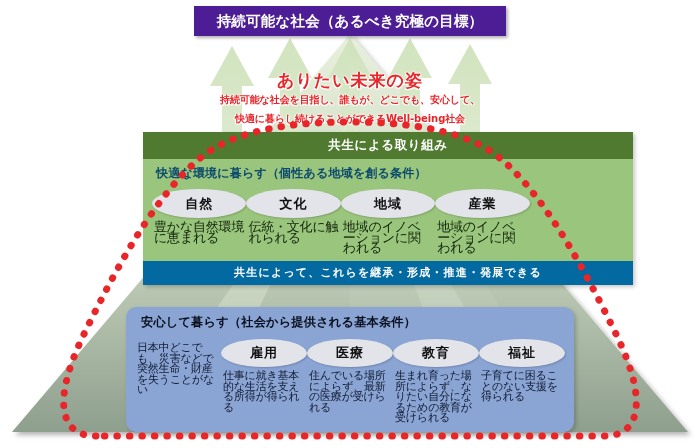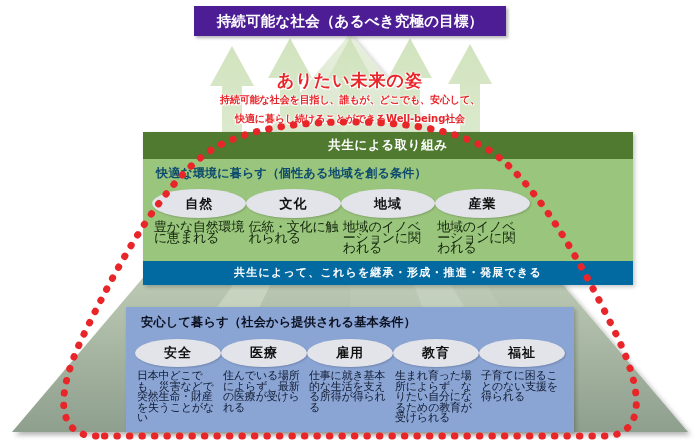--- a/index.html
+++ b/index.html
@@ -158,20 +158,21 @@
   .blue-block {
     position: absolute;
     left: 126px;
     top: 307px;
     width: 448px;
     background: #8aa4d4;
     z-index: 5;
     padding: 0 9px 8px;
     box-sizing: border-box;
     box-shadow: 2px 2px 4px rgba(0,0,0,0.22);
+    border-radius: 10px;
   }
   .blue-head {
     color: #0a1020;
     font-size: 12.2px;
     font-weight: bold;
     padding: 7px 2px 8px 6px;
     letter-spacing: 0.2px;
   }
   .blue-block .pill {
     background: #e2e4ea;
@@ -260,30 +261,29 @@
         </div>
       </div>
     </div>
     <div class="green-foot">共生によって、これらを継承・形成・推進・発展できる</div>
   </div>
 
   <div class="blue-block">
     <div class="blue-head">安心して暮らす（社会から提供される基本条件）</div>
     <div class="pill-row">
       <div class="pill-col">
-        <div class="pill">安全</div>
         <div class="pill-desc">日本中どこでも、災害などで突然生命・財産を失うことがない</div>
+      </div>
+      <div class="pill-col">
+        <div class="pill">雇用</div>
+        <div class="pill-desc">仕事に就き基本的な生活を支える所得が得られる</div>
       </div>
       <div class="pill-col">
         <div class="pill">医療</div>
         <div class="pill-desc">住んでいる場所によらず、最新の医療が受けられる</div>
-      </div>
-      <div class="pill-col">
-        <div class="pill">雇用</div>
-        <div class="pill-desc">仕事に就き基本的な生活を支える所得が得られる</div>
       </div>
       <div class="pill-col">
         <div class="pill">教育</div>
         <div class="pill-desc">生まれ育った場所によらず、なりたい自分になるための教育が受けられる</div>
       </div>
       <div class="pill-col">
         <div class="pill">福祉</div>
         <div class="pill-desc">子育てに困ることのない支援を得られる</div>
       </div>
     </div>

